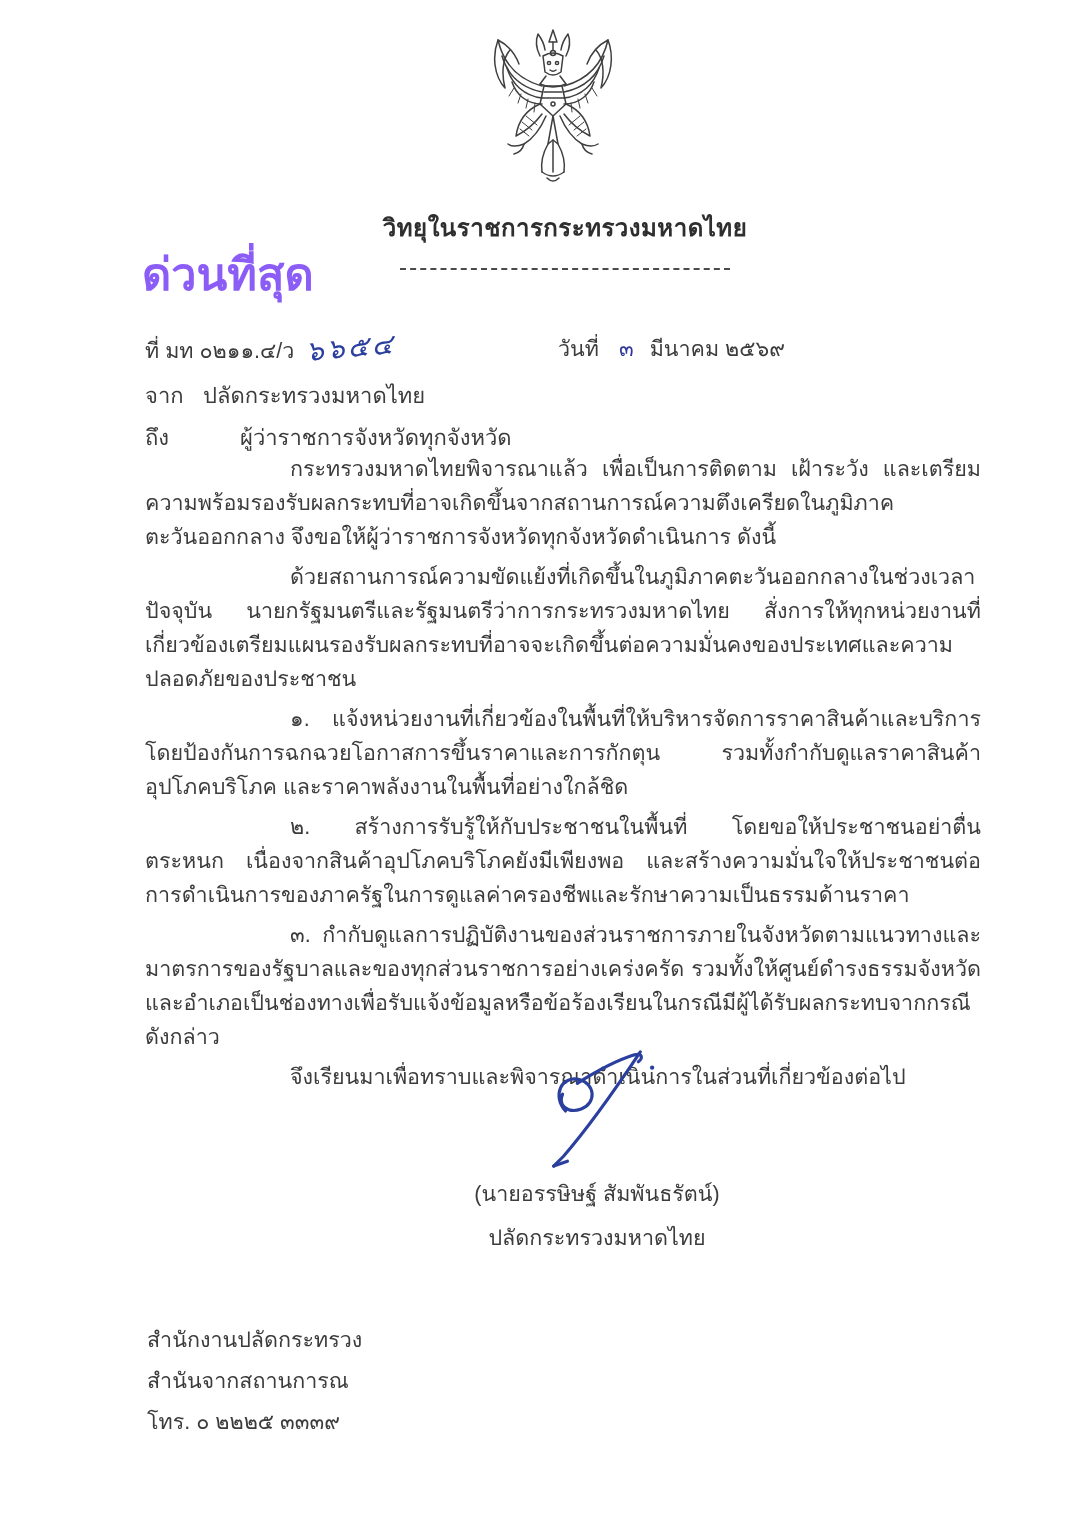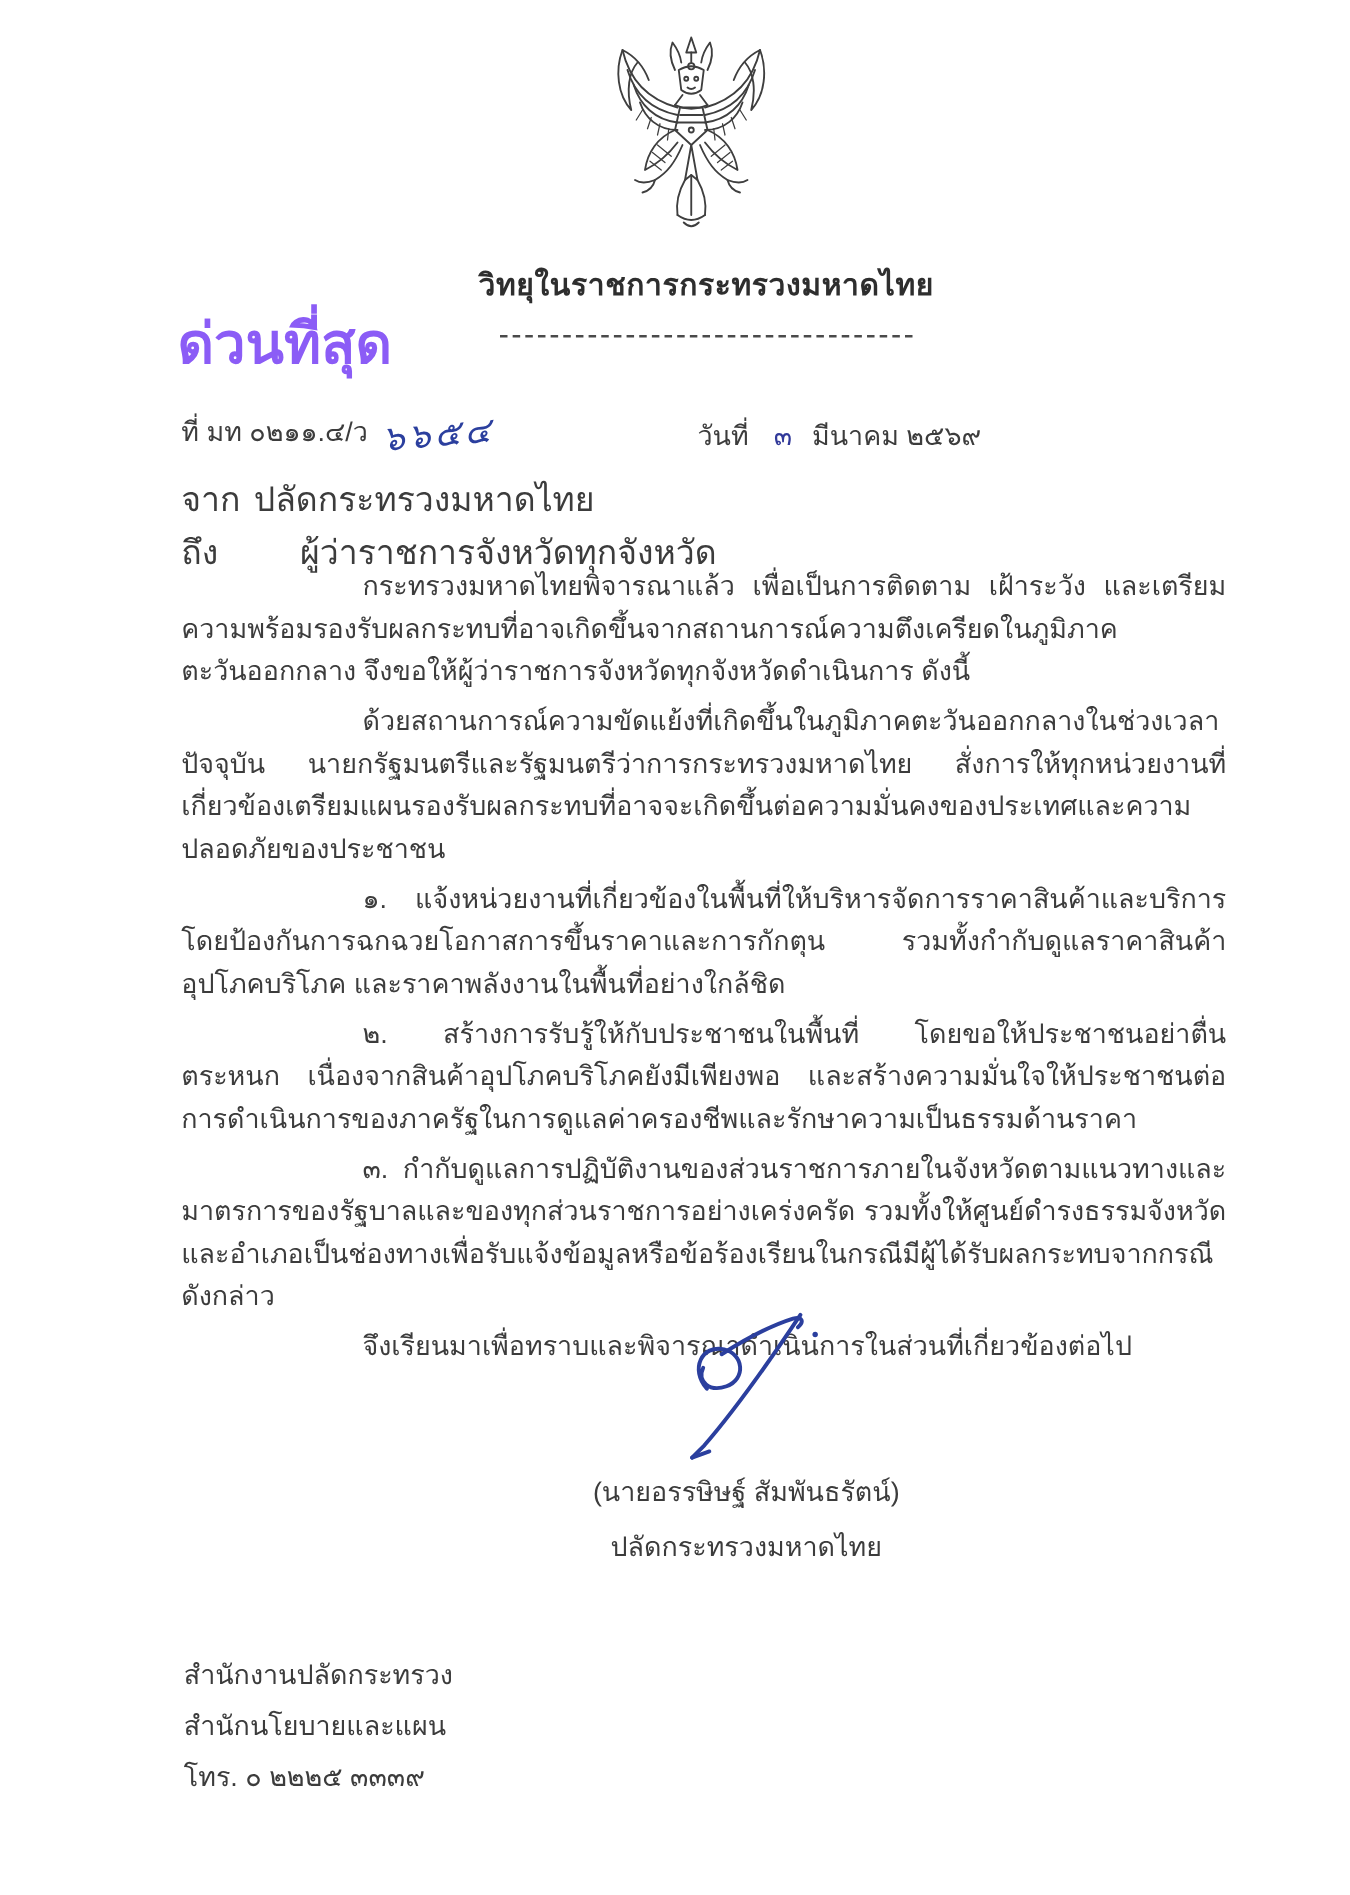--- a/index.html
+++ b/index.html
@@ -54,21 +54,21 @@
     line-height: 1.1;
   }
 
   
   .refline {
     position: absolute;
     left: 145px;
     top: 328px;
     font-size: 21.5px;
     display: flex;
-    align-items: flex-start;
+    align-items: center;
     white-space: nowrap;
   }
   .hand-number {
     display: inline-block;
     margin-left: 12px;
     font-size: 28px;
     font-style: italic;
     color: #2b3f9e;
     letter-spacing: 3px;
     transform: rotate(-5deg) translateY(-3px);
@@ -83,21 +83,21 @@
   .hand-day {
     color: #31399a;
     margin: 0 10px 0 14px;
     display: inline-block;
   }
 
   
   .addr-line {
     position: absolute;
     left: 145px;
-    font-size: 27px;
+    font-size: 22px;
     display: flex;
     white-space: nowrap;
   }
   .addr-line .label { width: 58px; }
   .from-line { top: 378px; }
   .to-line   { top: 420px; gap: 37px; }
 
   
   .bodytext {
     position: absolute;
@@ -230,17 +230,17 @@
       <path d="M134 6 C110 42 82 82 56 112 L46 122"></path>
       <path d="M46 122 L60 117"></path>
       <circle cx="146" cy="22" r="2.2" fill="#2b3f9e" stroke="none"></circle>
     </svg>
     <div class="sig-name">(นายอรรษิษฐ์  สัมพันธรัตน์)</div>
     <div class="sig-pos">ปลัดกระทรวงมหาดไทย</div>
   </div>
 
   <div class="footer">
     <div>สำนักงานปลัดกระทรวง</div>
-    <div>สำนักนโยบายและแผน</div>
+    <div>สำนันจากสถานการณ</div>
     <div>โทร. ๐ ๒๒๒๕ ๓๓๓๙</div>
   </div>
 
 </div>
 
 </body></html>

